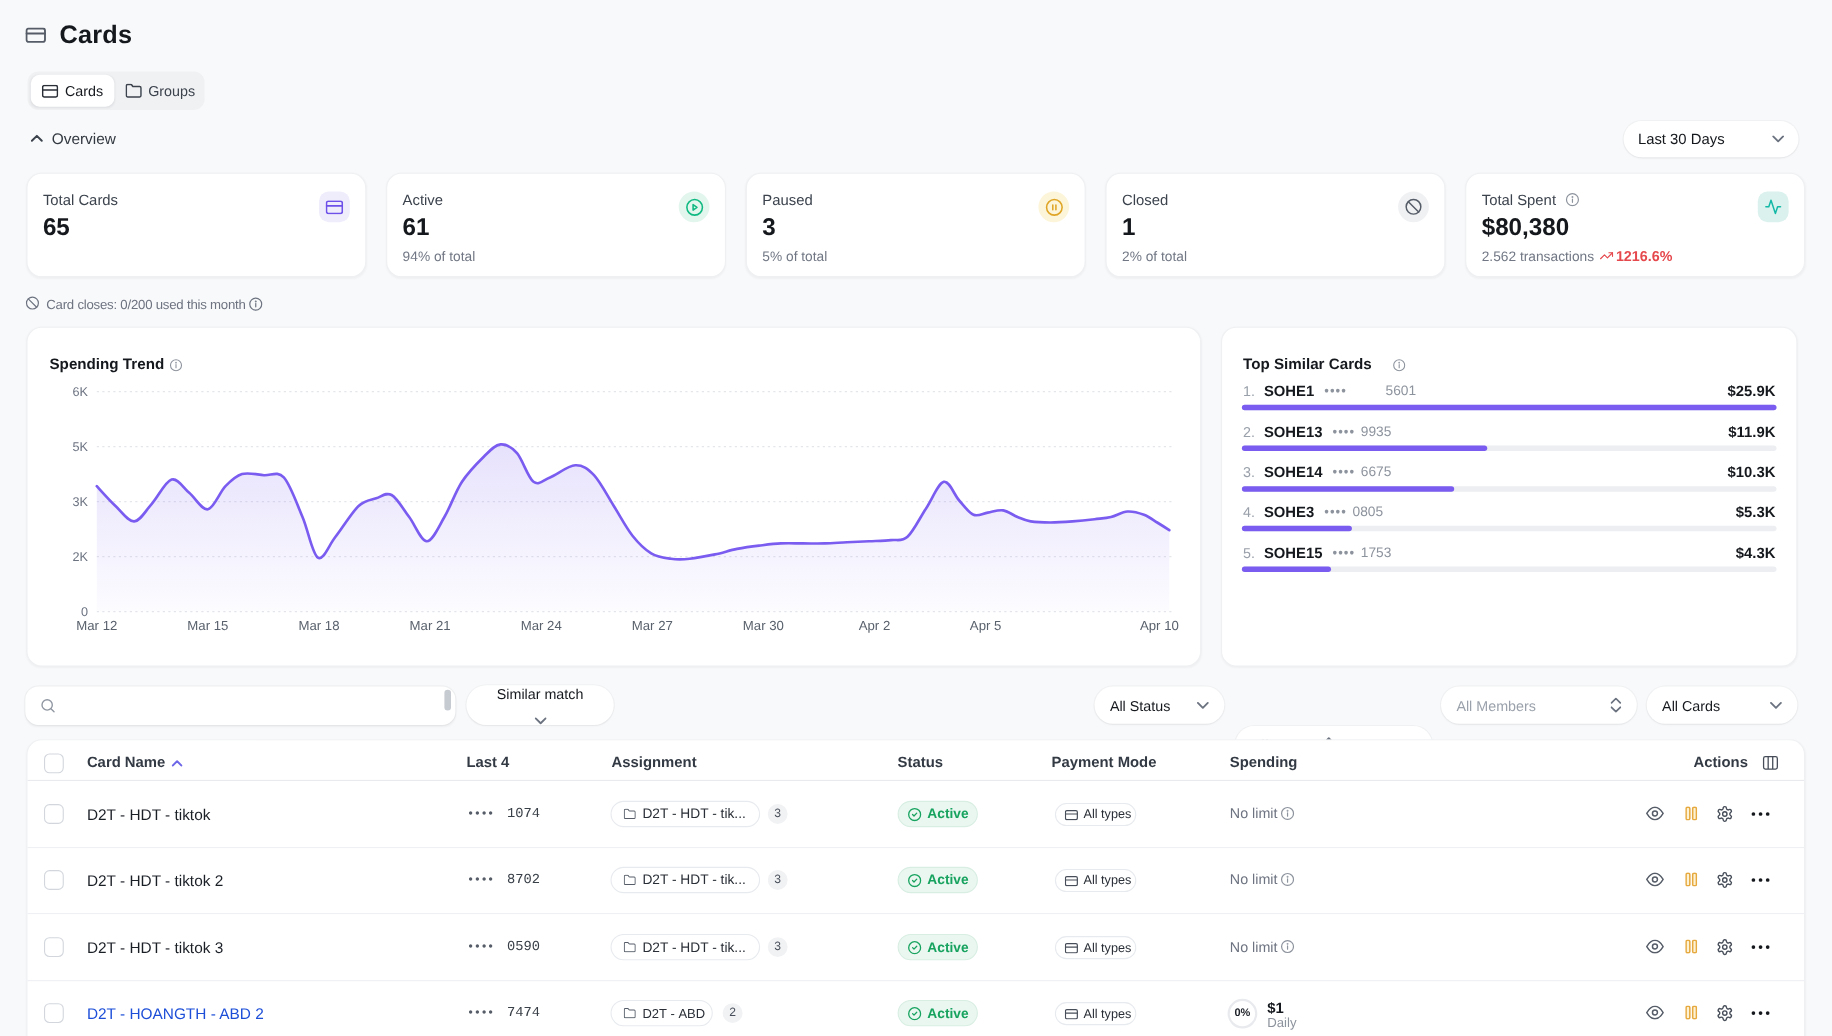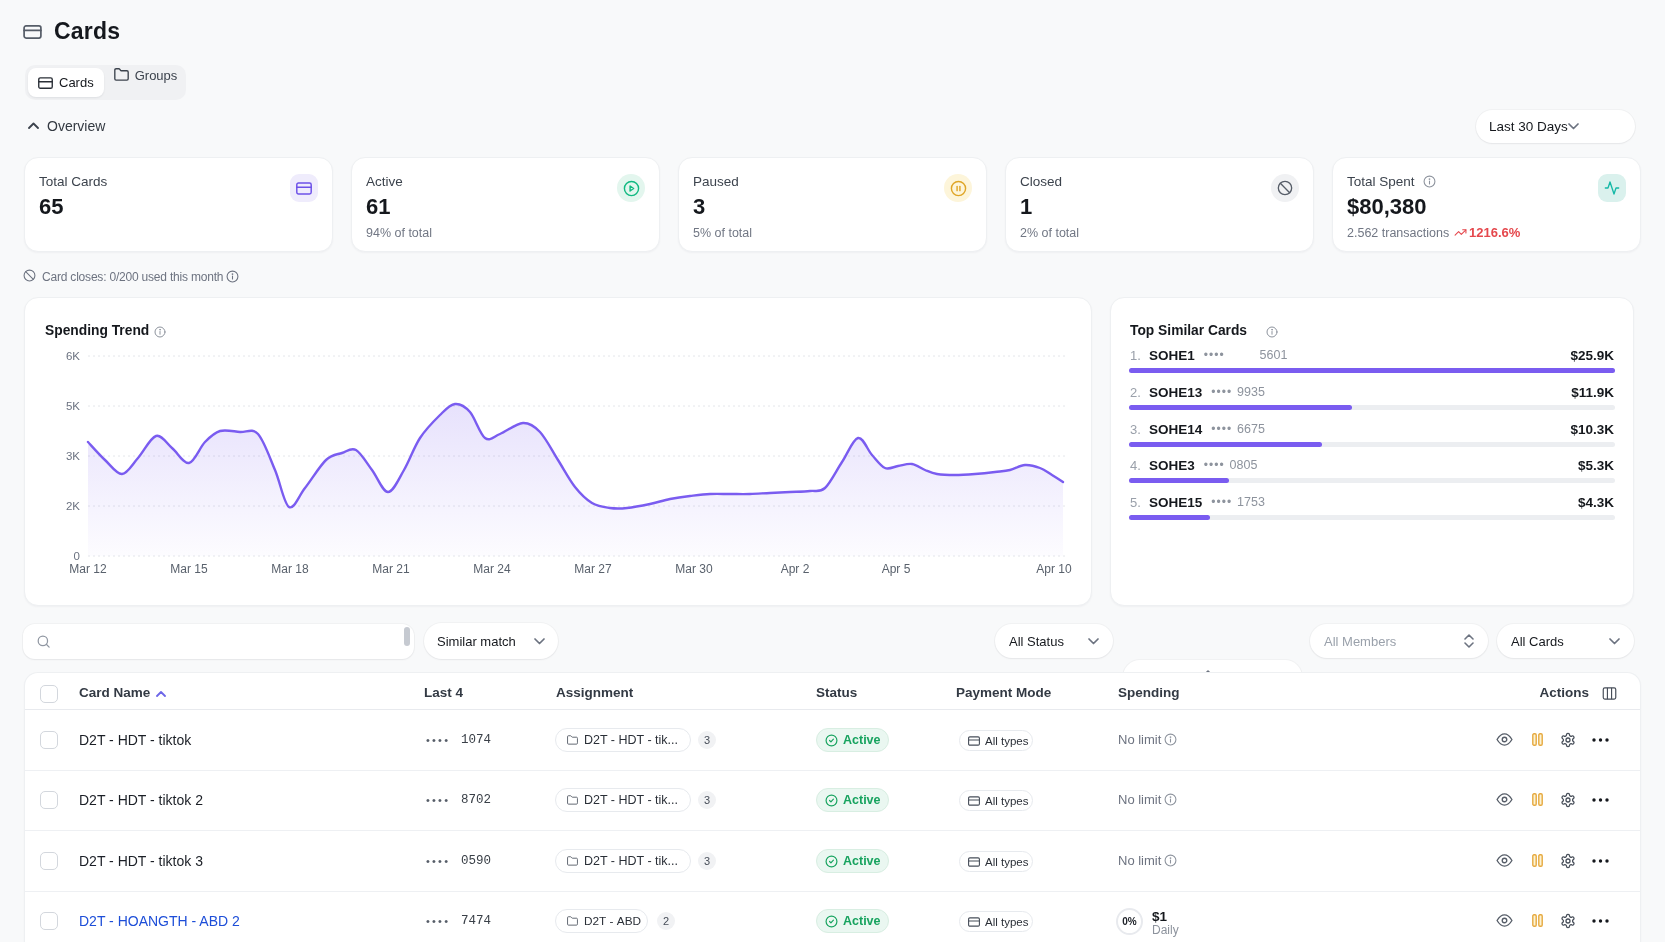--- a/index.html
+++ b/index.html
@@ -22,34 +22,34 @@
 <div class="abs" style="left:54px; top:18px; font-size:23px; font-weight:700; color:#15181d; letter-spacing:.2px;">Cards</div>
 
 <div class="abs" style="left:25px; top:65px; width:161px; height:35px; background:#f0f1f3; border-radius:10px; display:flex; align-items:center; padding:3px;">
   <div style="height:29px; background:#fff; border-radius:8px; box-shadow:0 1px 2px rgba(16,24,40,.08); display:flex; align-items:center; padding:0 10px; gap:6px;">
     <svg width="15" height="12" viewBox="0 0 24 19" fill="none" stroke="#2a2f37" stroke-width="2.2" stroke-linecap="round">
         <rect x="1.2" y="1.2" width="21.6" height="16.6" rx="2.5"></rect>
         <line x1="1.2" y1="7.5" x2="22.8" y2="7.5"></line>
       </svg>
     <span style="font-size:13px; font-weight:500; color:#15181d;">Cards</span>
   </div>
-  <div style="height:29px; display:flex; padding:0 10px; gap:6px;">
+  <div style="height:29px; display:flex; align-items:center; padding:0 10px; gap:6px;">
     <svg width="15" height="13" viewBox="0 0 24 21" fill="none" stroke="#3c434d" stroke-width="2.2" stroke-linecap="round" stroke-linejoin="round">
         <path d="M22.8 17.5a2 2 0 0 1-2 2H3.2a2 2 0 0 1-2-2V3.2a2 2 0 0 1 2-2h4.4a2 2 0 0 1 1.7.9l.9 1.4a2 2 0 0 0 1.7.9h8.9a2 2 0 0 1 2 2z"></path>
       </svg>
     <span style="font-size:13px; font-weight:500; color:#3c434d;">Groups</span>
   </div>
 </div>
 
 <svg class="abs" style="left:28px; top:122px;" width="11" height="7" viewBox="0 0 11 7" fill="none" stroke="#3c434d" stroke-width="1.8" stroke-linecap="round" stroke-linejoin="round">
     <path d="M1 6 L5.5 1.5 L10 6"></path>
   </svg>
 <div class="abs" style="left:47px; top:118px; font-size:14px; font-weight:500; color:#333941;">Overview</div>
 
-<div class="abs pill" style="left:1476px; top:110px; width:159px; height:33px; padding:0 13px; ">
+<div class="abs pill" style="left:1476px; top:110px; width:159px; height:33px; padding:0 13px; justify-content:space-between;">
   <span style="font-size:13.5px; color:#15181d;">Last 30 Days</span>
   <svg width="11" height="7" viewBox="0 0 11 7" fill="none" stroke="#6c7380" stroke-width="1.7" stroke-linecap="round" stroke-linejoin="round">
       <path d="M1 1 L5.5 5.5 L10 1"></path>
     </svg>
 </div>
 
 <div class="abs card" style="left:24px; top:157px; width:309px; height:95px;">
   <div style="position:absolute; left:14px; top:16px; font-size:13.5px; color:#3c434d;">Total Cards</div>
   <div style="position:absolute; left:14px; top:36px; font-size:22px; font-weight:700; color:#15181d;">65</div>
   <div class="ico" style="position:absolute; right:14px; top:16px; width:28px; height:28px; border-radius:9px; background:#efecfc;">
@@ -233,21 +233,21 @@
   <div style="width:81px; height:5px; border-radius:3px; background:#7a5cf0;"></div>
 </div>
 
 <div class="abs" style="left:23px; top:624px; width:391px; height:35px; background:#fff; border-radius:12px; box-shadow:0 1px 2px rgba(16,24,40,.05), 0 0 0 1px rgba(16,24,40,.03); overflow:hidden;">
   <svg style="position:absolute; left:13px; top:10px;" width="15" height="15" viewBox="0 0 24 24" fill="none" stroke="#9097a2" stroke-width="2" stroke-linecap="round">
       <circle cx="11" cy="11" r="7.5"></circle>
       <line x1="16.5" y1="16.5" x2="21" y2="21"></line>
     </svg>
   <div style="position:absolute; right:4px; top:3px; width:6px; height:19px; border-radius:3px; background:#c6cad1;"></div>
 </div>
-<div class="abs pill" style="left:424px; top:623px; width:134px; height:36px; padding:0 13px; justify-content:space-between;">
+<div class="abs pill" style="left:424px; top:623px; width:134px; height:36px; padding:0 13px; justify-content:space-between;flex-direction:column;">
   <span style="font-size:13px; color:#15181d;">Similar match</span>
   <svg width="11" height="7" viewBox="0 0 11 7" fill="none" stroke="#6c7380" stroke-width="1.7" stroke-linecap="round" stroke-linejoin="round">
       <path d="M1 1 L5.5 5.5 L10 1"></path>
     </svg>
 </div>
 <div class="abs pill" style="left:995px; top:624px; width:118px; height:34px; padding:0 14px; justify-content:space-between;">
   <span style="font-size:13px; color:#15181d;">All Status</span>
   <svg width="11" height="7" viewBox="0 0 11 7" fill="none" stroke="#6c7380" stroke-width="1.7" stroke-linecap="round" stroke-linejoin="round">
       <path d="M1 1 L5.5 5.5 L10 1"></path>
     </svg>

